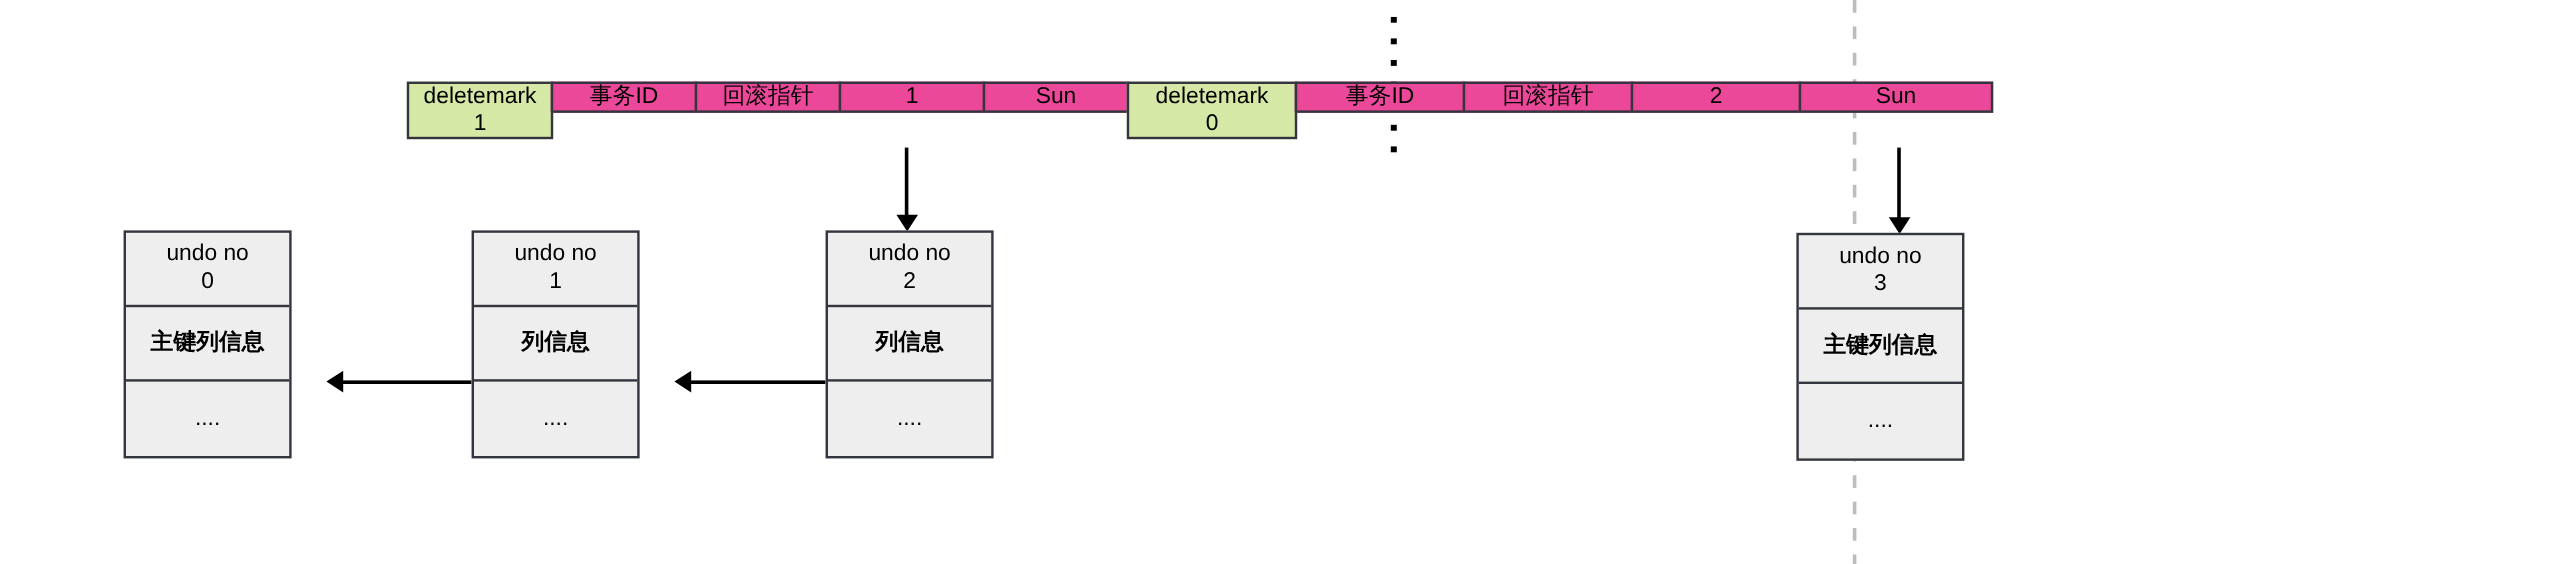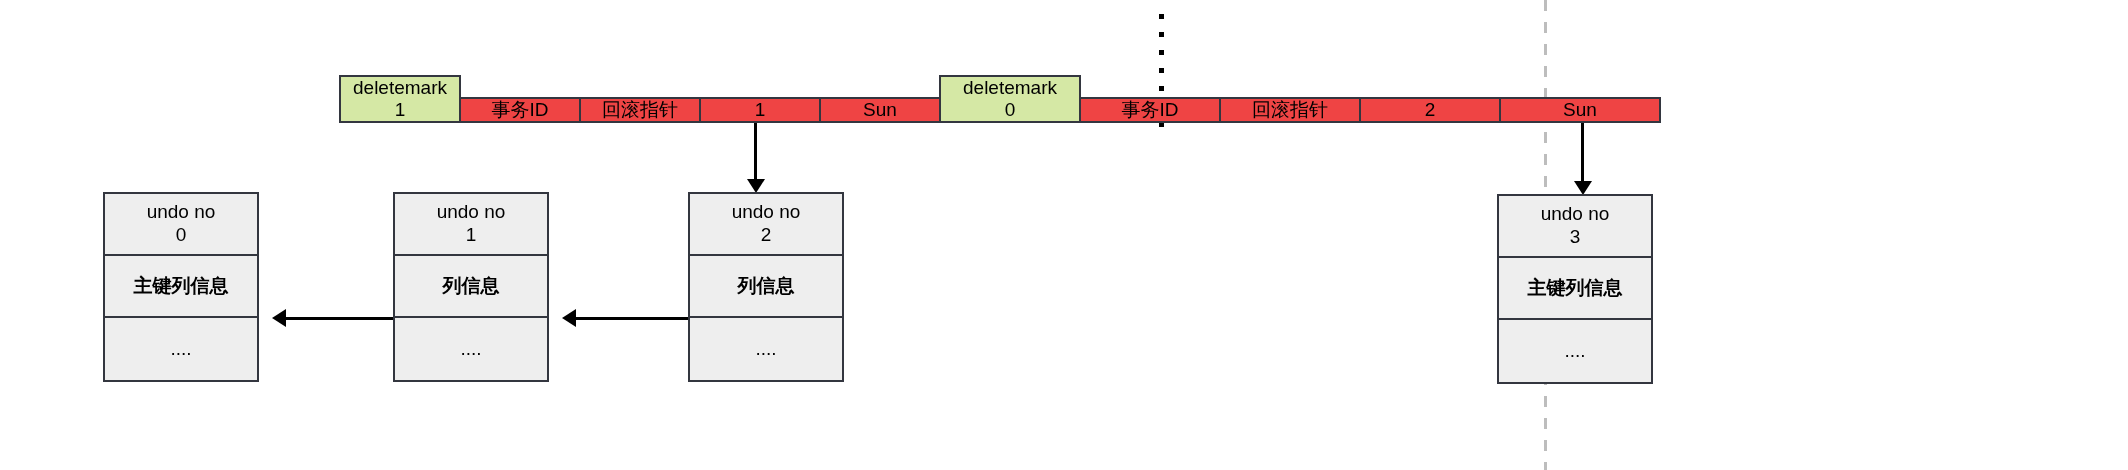--- a/index.html
+++ b/index.html
@@ -18,46 +18,46 @@
     overflow: hidden;
   }
 
   
   .record-row {
     position: absolute;
     left: 339px;
     top: 68px;
     height: 55px;
     display: flex;
-    align-items: flex-end;
+    align-items: flex-start;
     box-sizing: border-box;
   }
   .rec-cell {
     box-sizing: border-box;
     border: 2px solid #33363f;
     margin-left: -2px;
     display: flex;
     flex-direction: column;
     align-items: center;
     justify-content: center;
     font-size: 19px;
     color: #000000;
     line-height: 1.15;
     text-align: center;
     white-space: nowrap;
   }
   .rec-cell:first-child { margin-left: 0; }
   .rec-cell.green { background: #d5e8a5; }
-  .rec-cell.blue  { background: #ef4444; }
+  .rec-cell.blue  { background: #ec4899; }
   .rec-cell .sub { display: block; }
 
   
   .undo-box {
     position: absolute;
-    width: 156px;
+    width: 140px;
     box-sizing: border-box;
     border: 2px solid #33363f;
     background: #eeeeee;
   }
   .undo-seg {
     box-sizing: border-box;
     border-bottom: 2px solid #33363f;
     display: flex;
     flex-direction: column;
     align-items: center;

